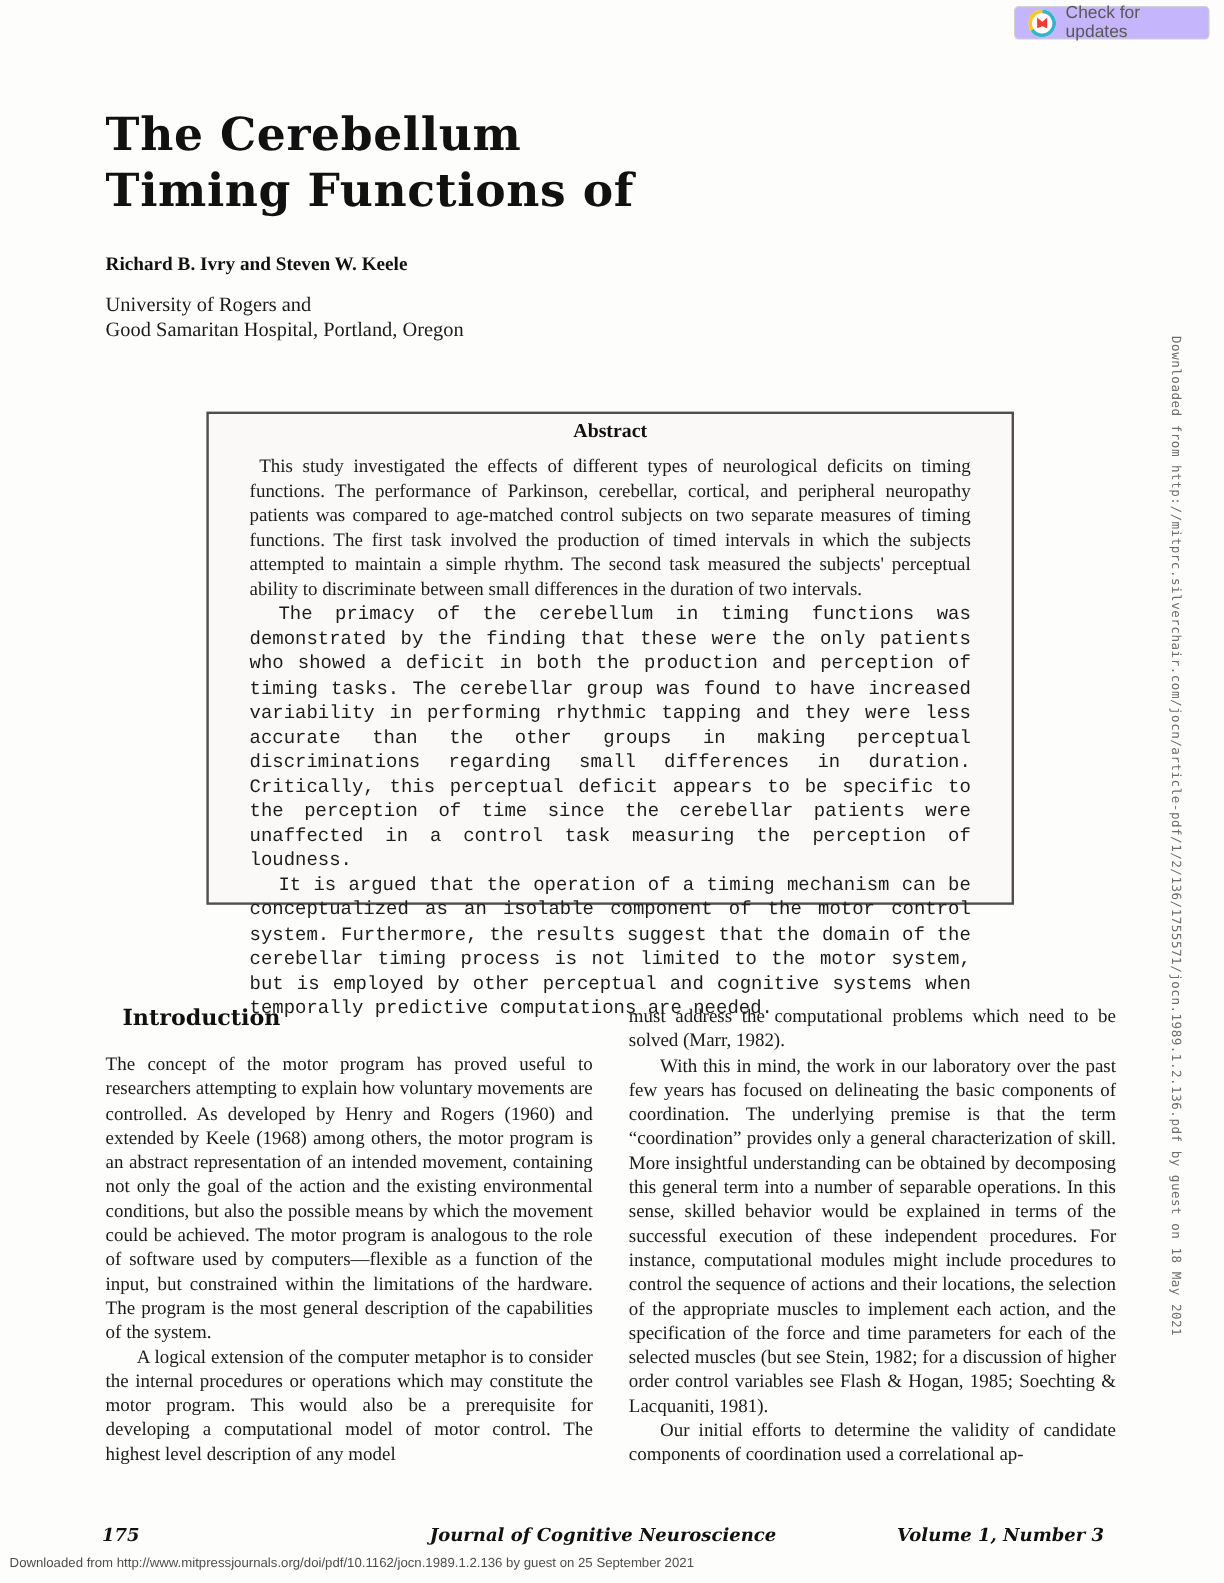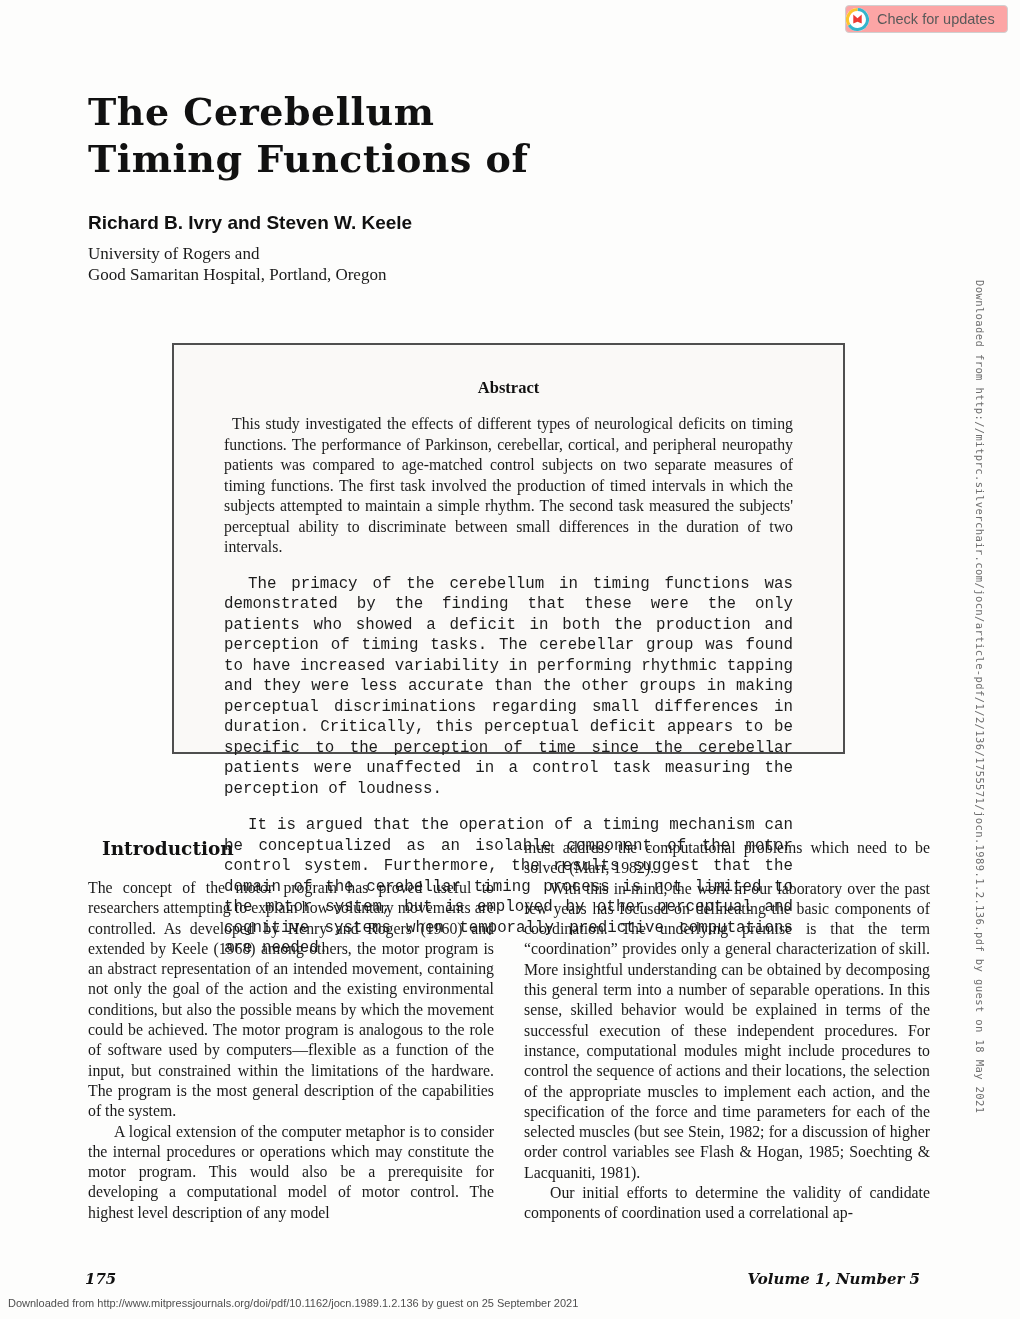--- a/index.html
+++ b/index.html
@@ -3,52 +3,52 @@
 <meta charset="utf-8">
 <style>
   html,body{margin:0;padding:0;}
   body{
     width:1020px;height:1319px;position:relative;background:#fdfdfc;
     font-family:"Liberation Serif",serif;color:#161616;overflow:hidden;
   }
   
   .updates-btn{
     position:absolute;left:845px;top:5px;width:163px;height:28px;
-    background:#fca5a5;border:1px solid #d0d0d0;border-radius:4px;
-    display:flex;align-items:center;gap:8px;padding:0 10px 0 0;box-sizing:border-box;
+    background:#c4b5fd;border:1px solid #d0d0d0;border-radius:4px;
+    display:flex;align-items:center;gap:8px;padding:0 10px 0 11px;box-sizing:border-box;
     font-family:"Liberation Sans",sans-serif;font-size:14.5px;color:#595959;cursor:pointer;
   }
   .updates-btn svg{flex:0 0 auto;}
   
   .title{
     position:absolute;left:88px;top:88px;
     font-family:"DejaVu Serif","Liberation Serif",serif;font-weight:bold;
     font-size:38px;line-height:47px;letter-spacing:0.5px;color:#111;
   }
   .authors{
     position:absolute;left:88px;top:212px;
-    font-family:Liberation Sans, sans-serif;font-weight:bold;
-    font-size:19px;color:#111;
+    font-family:Liberation Serif, serif;font-weight:bold;
+    font-size:16px;color:#111;
   }
   .affiliation{
     position:absolute;left:88px;top:243px;
     font-size:17px;line-height:21px;color:#1a1a1a;
   }
   
   .abstract-box{
     position:absolute;left:172px;top:343px;width:673px;height:411px;box-sizing:border-box;
     border:2px solid #4f4f4f;background:#faf9f7;
-    padding:33px 34px 0 34px;
+    padding:4px 34px 0 34px;
   }
   .abstract-box h3{
     margin:0 0 10px 0;text-align:center;
     font-size:16.5px;font-weight:bold;color:#111;
   }
   .abstract-box p{
-    margin:16px;font-size:15.8px;line-height:20.5px;text-align:justify;color:#1c1c1c;
+    margin:0;font-size:15.8px;line-height:20.5px;text-align:justify;color:#1c1c1c;
   }
   .abstract-box p.first{text-indent:8px;}
   .abstract-box p.ind{text-indent:24px;font-family:Liberation Mono, monospace;}
   
   .columns{
     position:absolute;left:88px;top:838px;width:843px;
     display:flex;gap:30px;
   }
   .col{width:406px;}
   .col h2{
@@ -121,17 +121,18 @@
   </div>
   <div class="col">
     <p>must address the computational problems which need to be solved (Marr, 1982).</p>
     <p class="ind">With this in mind, the work in our laboratory over the past few years has focused on delineating the basic components of coordination.  The underlying premise is that the term “coordination” provides only a general characterization of skill.  More insightful understanding can be obtained by decomposing this general term into a number of separable operations.  In this sense, skilled behavior would be explained in terms of the successful execution of these independent procedures.  For instance, computational modules might include procedures to control the sequence of actions and their locations, the selection of the appropriate muscles to implement each action, and the specification of the force and time parameters for each of the selected muscles (but see Stein, 1982; for a discussion of higher order control variables see Flash &amp; Hogan, 1985; Soechting &amp; Lacquaniti, 1981).</p>
     <p class="ind">Our initial efforts to determine the validity of candidate components of coordination used a correlational ap-</p>
   </div>
 </div>
 
 <div class="footer">
   <span class="pageno">175</span>
-  <span class="volume">Volume 1, Number 5</span>
+  <span class="journal">Journal of Cognitive Neuroscience</span>
+  <span class="volume">Volume 1, Number 3</span>
 </div>
 <div class="download-line">Downloaded from http://www.mitpressjournals.org/doi/pdf/10.1162/jocn.1989.1.2.136 by guest on 25 September 2021</div>
 
 <div class="watermark">Downloaded from http://mitprc.silverchair.com/jocn/article-pdf/1/2/136/1755571/jocn.1989.1.2.136.pdf by guest on 18 May 2021</div>
 
 </body></html>

